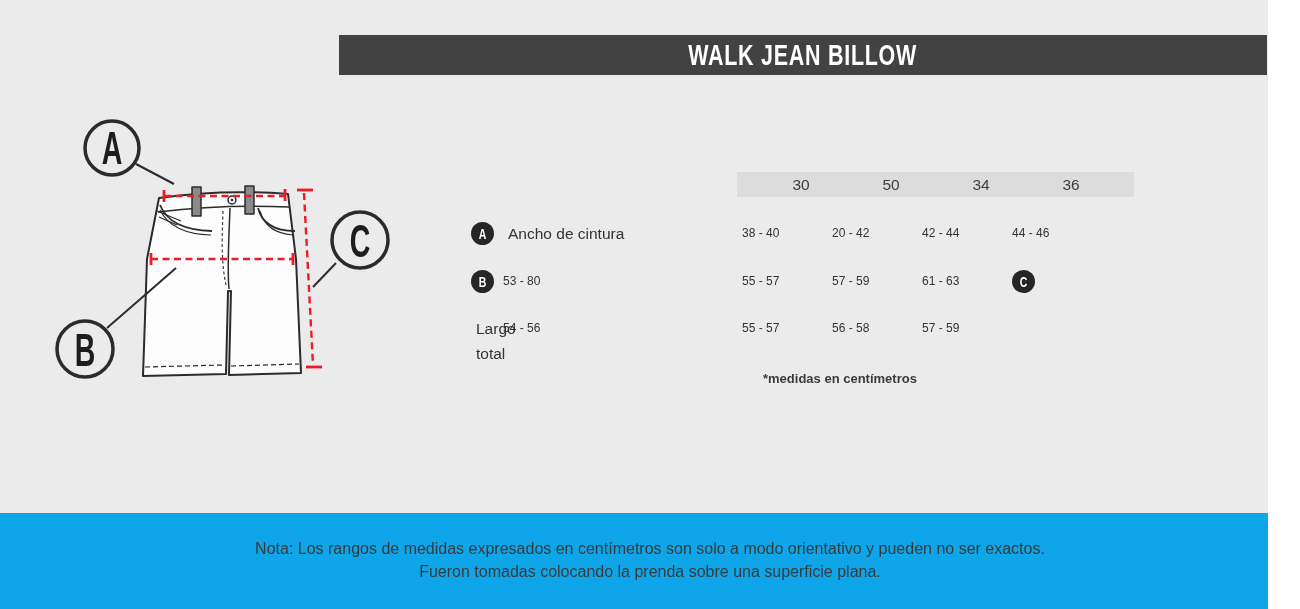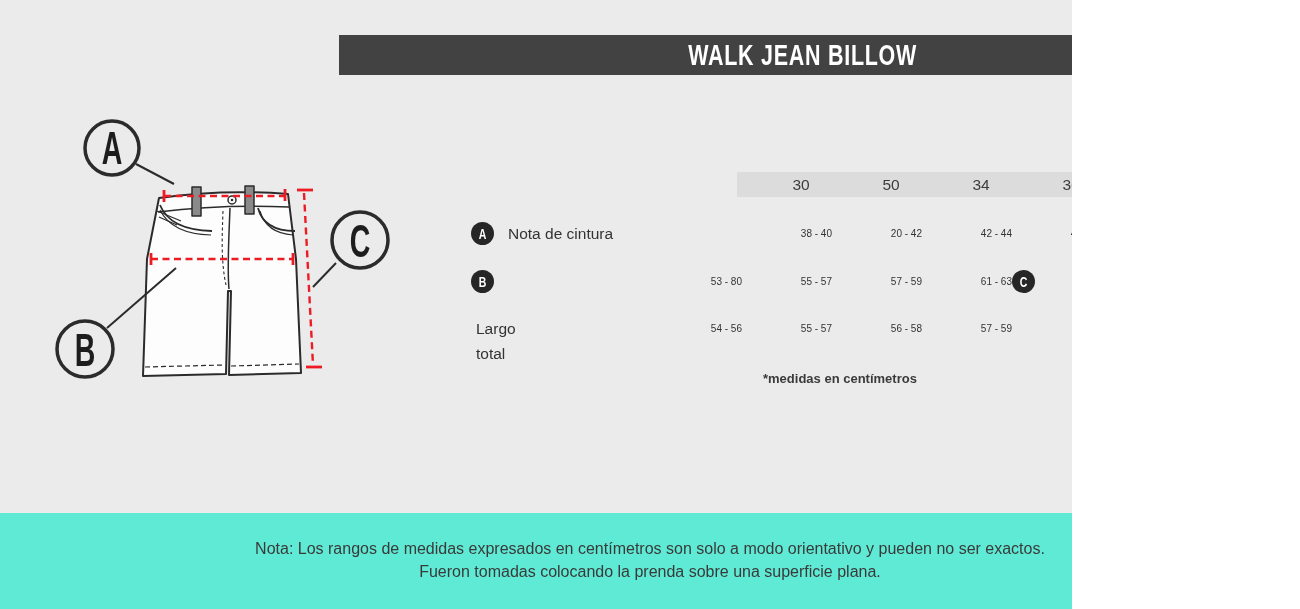--- a/index.html
+++ b/index.html
@@ -1,18 +1,18 @@
 <!DOCTYPE html>
 <html><head>
 <meta charset="utf-8">
 <style>
   html,body { margin:0; padding:0; background:#ffffff; }
   .canvas {
-    position:relative; width:1072px; height:609px; overflow:hidden;
-    background:#5eead4; font-family:"Liberation Sans", sans-serif;
+    position:relative; width:1268px; height:609px; overflow:hidden;
+    background:#0ea5e9; font-family:"Liberation Sans", sans-serif;
   }
   .panel { position:absolute; left:0; top:0; width:1300px; height:513px; background:#ebebeb; }
 
   .header-bar {
     position:absolute; left:339px; top:35px; width:928px; height:40px;
     background:#424242; display:flex; align-items:center; justify-content:center;
   }
   .header-title {
     color:#ffffff; font-size:29px; font-weight:bold; letter-spacing:1px;
     transform:scaleX(0.74); white-space:nowrap;
@@ -32,21 +32,21 @@
     position:absolute; left:471px; top:221px;
     display:grid; grid-template-columns:32px 239px 90px 90px 90px 90px;
     grid-auto-rows:25px; row-gap:22.5px;
   }
   .badge {
     width:23px; height:23px; border-radius:50%; background:#262626;
     display:flex; align-items:center; justify-content:center; margin-top:1px;
   }
   .badge span { color:#ffffff; font-size:15px; font-weight:bold; transform:scaleX(0.7); }
   .row-label { font-size:15.5px; color:#333333; line-height:25px; padding-left:5px; }
-  .cell { text-align:right; line-height:25px; font-size:10px; color:#333333; }
+  .cell { text-align:left; line-height:25px; font-size:12px; color:#333333; }
 
   .units-note {
     position:absolute; left:723px; top:371px;
     font-size:13px; font-weight:bold; color:#3a3a3a;margin-left:40px;
   }
 
   .footer-note {
     position:absolute; left:0; top:537px; width:1300px; text-align:center;
     font-size:16px; color:#3a3a3a; line-height:23px;
   }
@@ -119,21 +119,21 @@
     <div class="col">50</div>
     <div class="col">34</div>
     <div class="col">36</div>
   </div>
 
   <div class="rows">
 
     <div class="badge">
       <span>A</span>
     </div>
-    <div class="row-label">Nota de cintura</div>
+    <div class="row-label">Ancho de cintura</div>
     <div class="cell">38 - 40</div>
     <div class="cell">20 - 42</div>
     <div class="cell">42 - 44</div>
     <div class="cell">44 - 46</div>
 
     <div class="badge">
       <span>B</span>
     </div>
     <div class="cell">53 - 80</div>
     <div class="cell">55 - 57</div>

